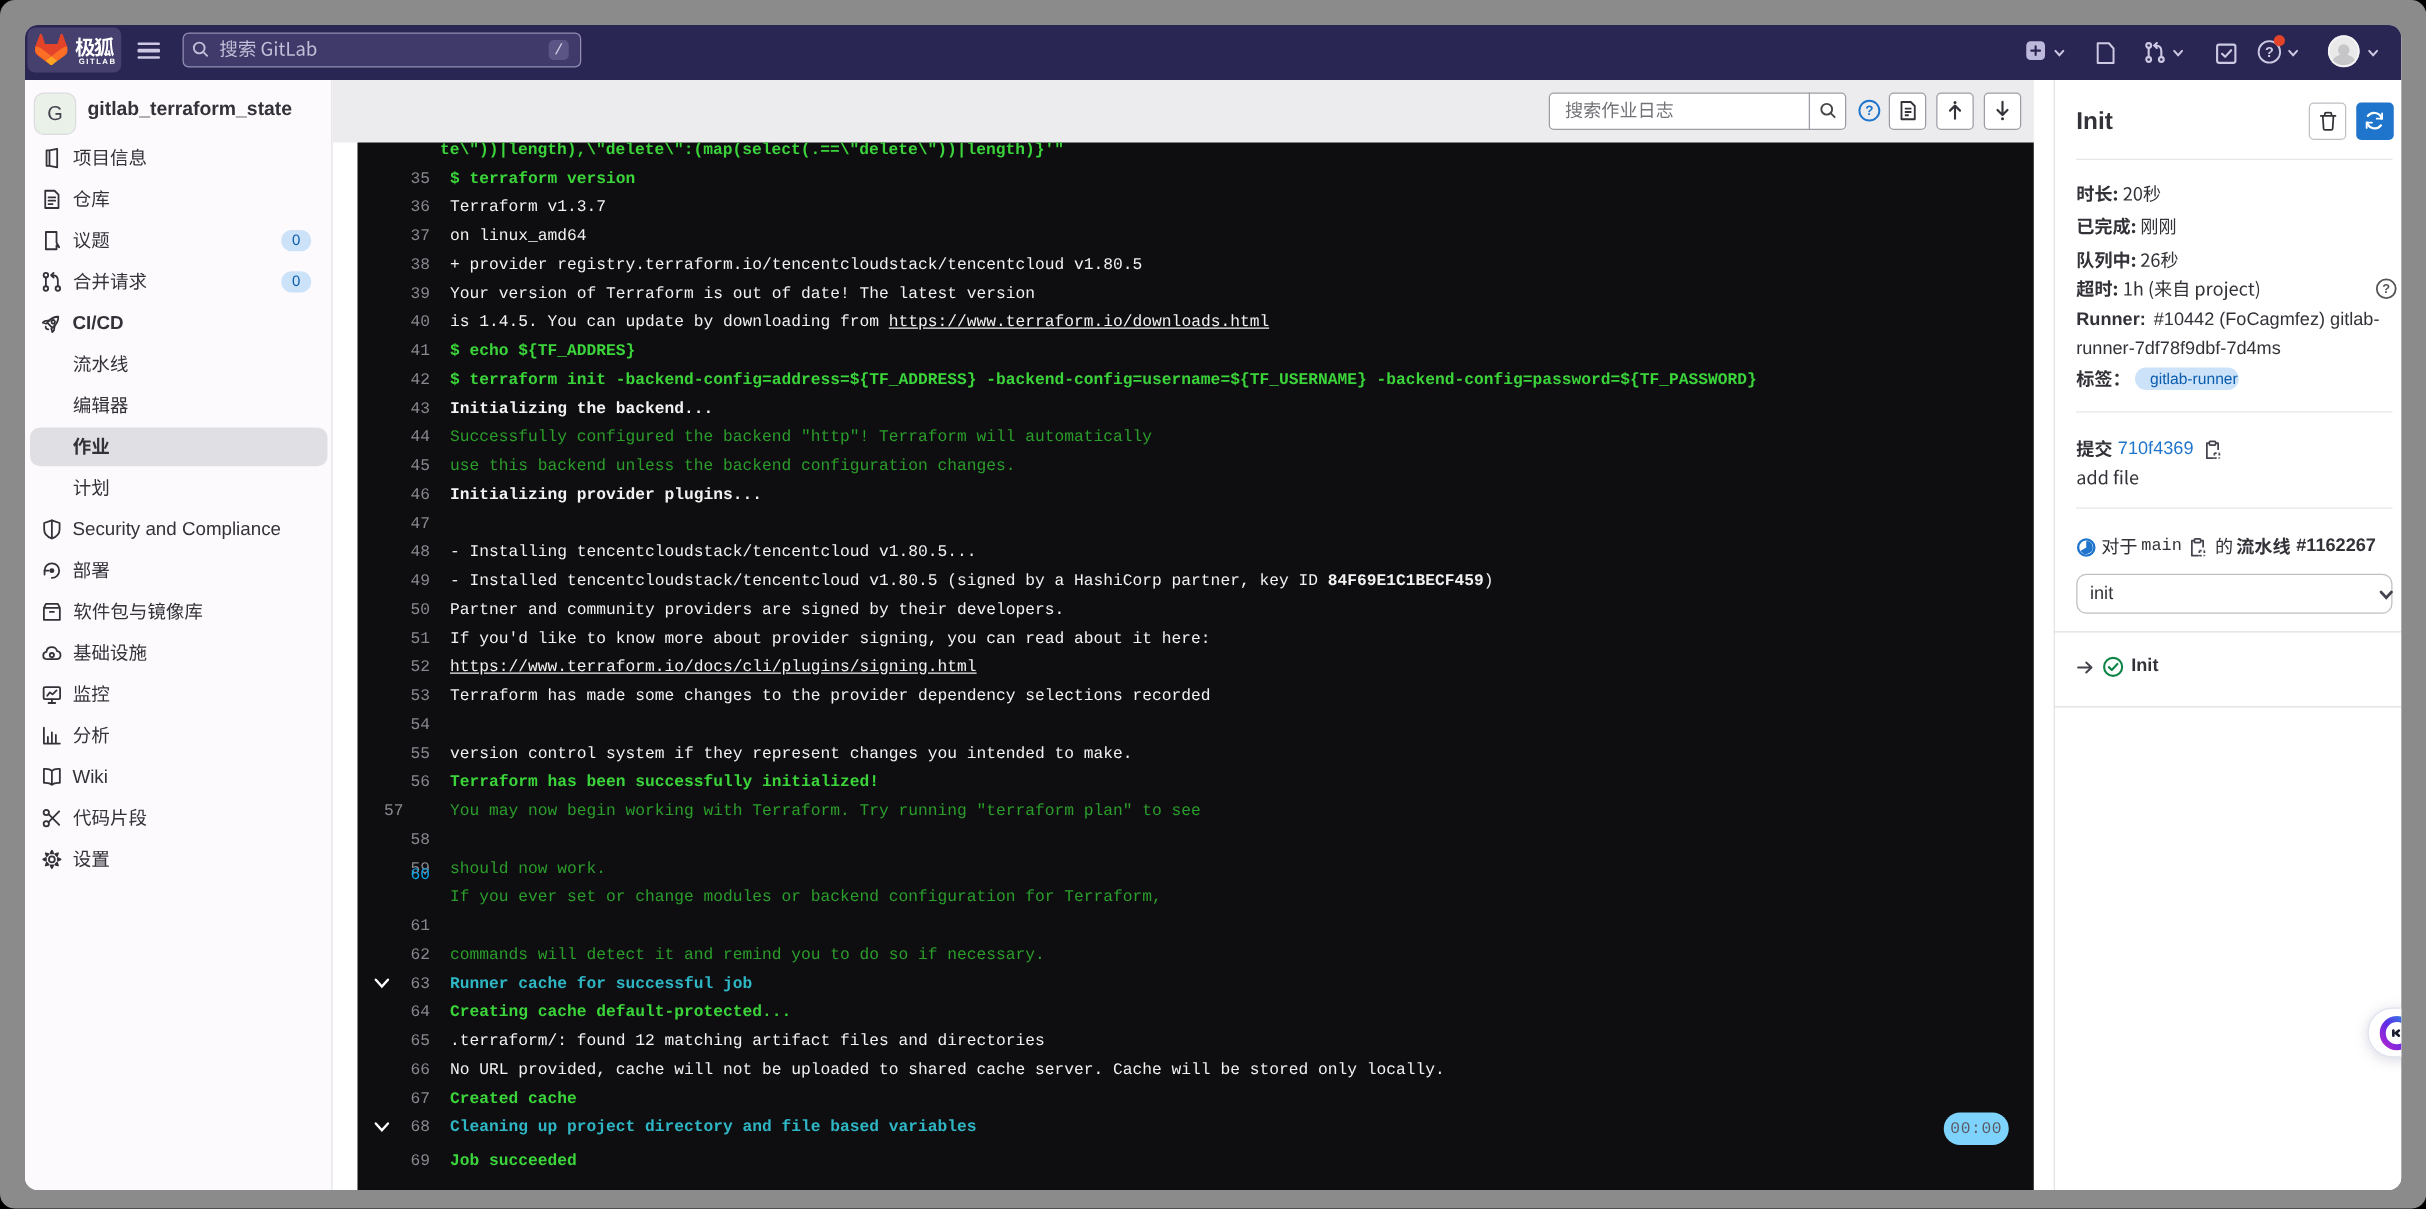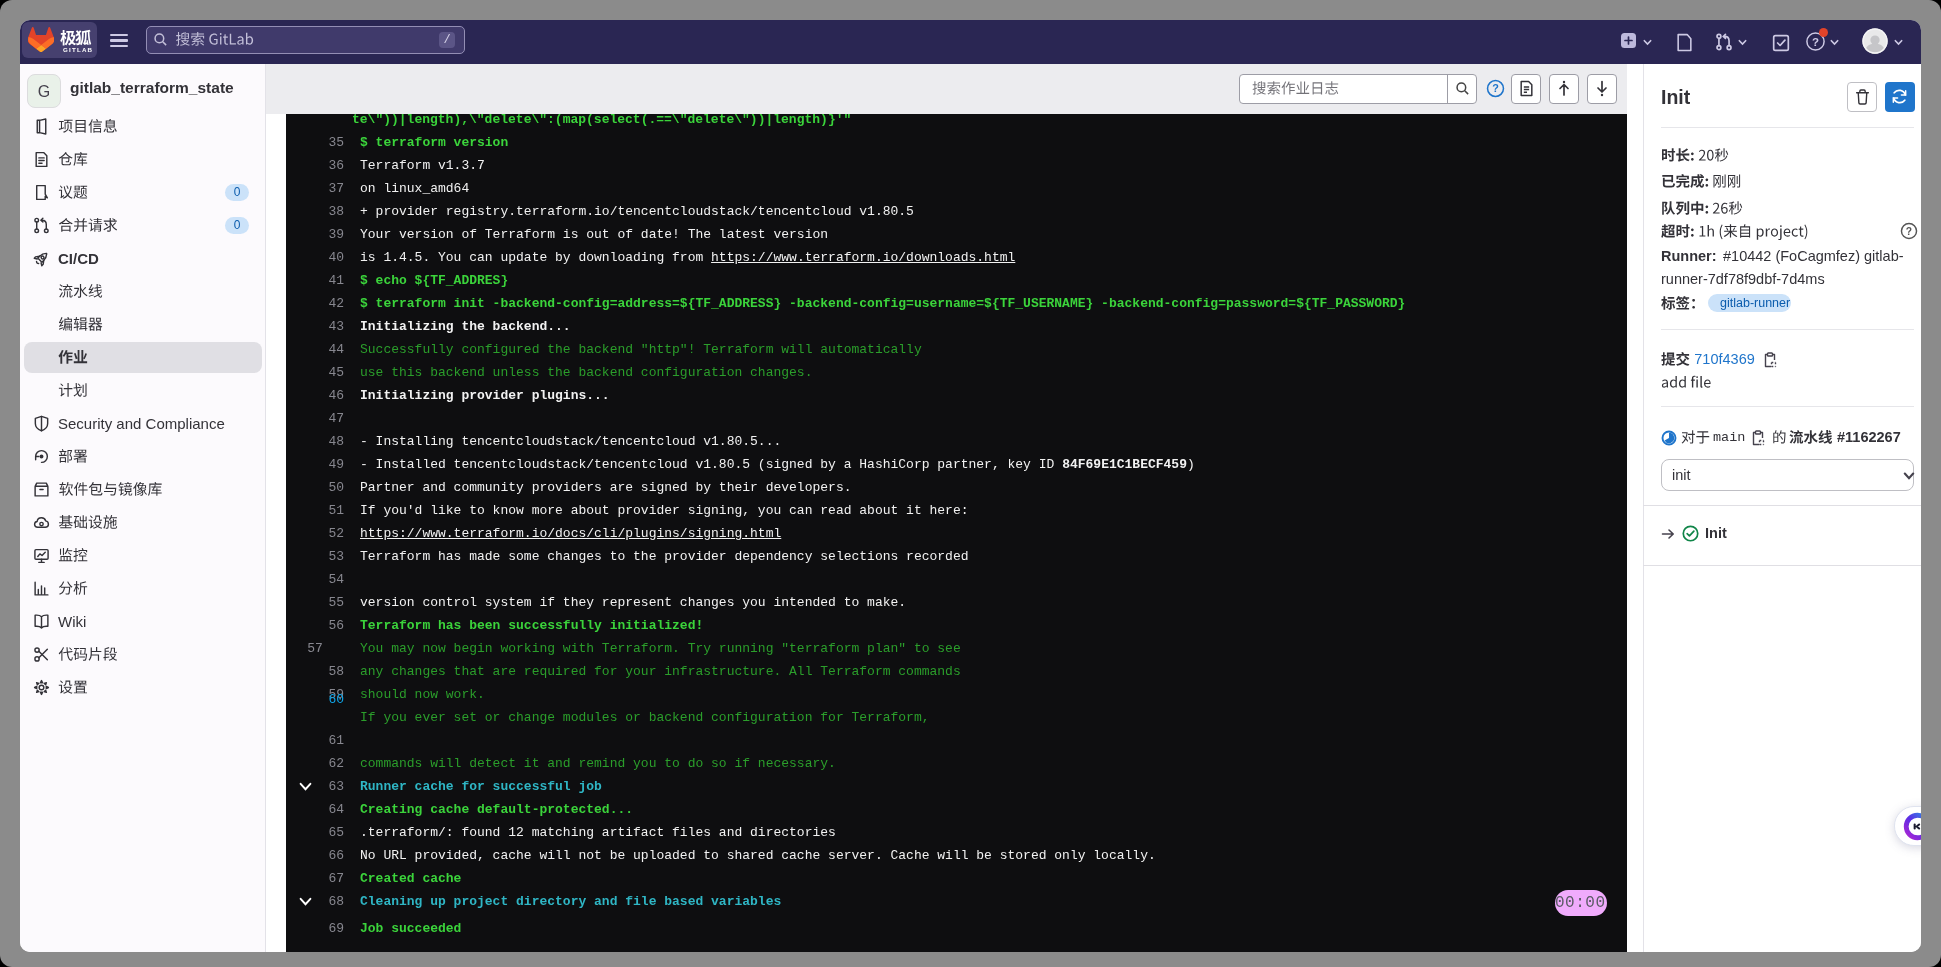--- a/index.html
+++ b/index.html
@@ -301,21 +301,20 @@
 <div class="abs" style="left:0;top:435.5px;width:58px;text-align:right;color:#87878f">53</div>
 <div class="abs" style="left:74px;top:435.5px;color:#f2f2f2;font-weight:400;white-space:pre">Terraform has made some changes to the provider dependency selections recorded</div>
 <div class="abs" style="left:0;top:458.5px;width:58px;text-align:right;color:#87878f">54</div>
 <div class="abs" style="left:0;top:481.5px;width:58px;text-align:right;color:#87878f">55</div>
 <div class="abs" style="left:74px;top:481.5px;color:#f2f2f2;font-weight:400;white-space:pre">version control system if they represent changes you intended to make.</div>
 <div class="abs" style="left:0;top:504.5px;width:58px;text-align:right;color:#87878f">56</div>
 <div class="abs" style="left:74px;top:504.5px;color:#3bd43b;font-weight:700;white-space:pre">Terraform has been successfully initialized!</div>
 <div class="abs" style="left:0;top:527.5px;width:58px;text-align:center;color:#87878f">57</div>
 <div class="abs" style="left:74px;top:527.5px;color:#2b9e2b;font-weight:400;white-space:pre">You may now begin working with Terraform. Try running "terraform plan" to see</div>
 <div class="abs" style="left:0;top:550.5px;width:58px;text-align:right;color:#87878f">58</div>
-<div class="abs" style="left:74px;top:550.5px;color:#2b9e2b;font-weight:400;white-space:pre">any changes that are required for your infrastructure. All Terraform commands</div>
 <div class="abs" style="left:0;top:573.5px;width:58px;text-align:right;color:#87878f">59</div>
 <div class="abs" style="left:74px;top:573.5px;color:#2b9e2b;font-weight:400;white-space:pre">should now work.</div>
 <div class="abs" style="left:0;top:579px;width:58px;text-align:right;color:#0ea5e9">60</div>
 <div class="abs" style="left:74px;top:596.5px;color:#2b9e2b;font-weight:400;white-space:pre">If you ever set or change modules or backend configuration for Terraform,</div>
 <div class="abs" style="left:0;top:619.5px;width:58px;text-align:right;color:#87878f">61</div>
 <div class="abs" style="left:0;top:642.5px;width:58px;text-align:right;color:#87878f">62</div>
 <div class="abs" style="left:74px;top:642.5px;color:#2b9e2b;font-weight:400;white-space:pre">commands will detect it and remind you to do so if necessary.</div>
 <svg class="abs" style="left:13px;top:665.5px" width="13" height="13" viewBox="0 0 12 12" fill="none" stroke="#fff" stroke-width="1.8" stroke-linecap="round">
         <path d="M1.5 3.5 L6 8.5 L10.5 3.5"></path>
       </svg>
@@ -329,21 +328,21 @@
 <div class="abs" style="left:74px;top:734.5px;color:#f2f2f2;font-weight:400;white-space:pre">No URL provided, cache will not be uploaded to shared cache server. Cache will be stored only locally.</div>
 <div class="abs" style="left:0;top:757.5px;width:58px;text-align:right;color:#87878f">67</div>
 <div class="abs" style="left:74px;top:757.5px;color:#3bd43b;font-weight:700;white-space:pre">Created cache</div>
 <svg class="abs" style="left:13px;top:780.5px" width="13" height="13" viewBox="0 0 12 12" fill="none" stroke="#fff" stroke-width="1.8" stroke-linecap="round">
         <path d="M1.5 3.5 L6 8.5 L10.5 3.5"></path>
       </svg>
 <div class="abs" style="left:0;top:780.5px;width:58px;text-align:right;color:#87878f">68</div>
 <div class="abs" style="left:74px;top:780.5px;color:#2fb6c5;font-weight:700;white-space:pre">Cleaning up project directory and file based variables</div>
 <div class="abs" style="left:0;top:807.5px;width:58px;text-align:right;color:#87878f">69</div>
 <div class="abs" style="left:74px;top:807.5px;color:#3bd43b;font-weight:700;white-space:pre">Job succeeded</div>
-<div class="abs" style="left:1269px;top:776px;width:52px;height:26px;background:#f0abfc;border-radius:13px;color:#5b5b66;text-align:left;line-height:26px;font-size:16px;letter-spacing:0.5px">00:00</div>
+<div class="abs" style="left:1269px;top:776px;width:52px;height:26px;background:#7dd3fc;border-radius:13px;color:#5b5b66;text-align:center;line-height:26px;font-size:13px;letter-spacing:0.5px">00:00</div>
 </div>
 <div class="abs" style="left:1623px;top:44px;width:278px;height:888px;background:#fff;border-left:1px solid #e3e2e8">
 </div>
 <div style="position:absolute;left:1641.0px;top:68.2px;font:700 19.5px 'Liberation Sans',sans-serif;color:#333238;white-space:pre;line-height:1;">Init</div>
 <div class="abs" style="left:1827px;top:61.5px;width:30px;height:30px;background:#fff;border:1px solid #bfbfc4;border-radius:4px"></div>
 <svg class="abs" style="left:1834.5px;top:68.5px" width="15" height="16" viewBox="0 0 14 15" fill="none" stroke="#333238" stroke-width="1.3" stroke-linecap="round">
       <path d="M1.5 3.5 H12.5 M4.5 3.5 V2 Q4.5 1 5.5 1 H8.5 Q9.5 1 9.5 2 V3.5 M3 3.5 L3.6 13 Q3.7 14 4.7 14 H9.3 Q10.3 14 10.4 13 L11 3.5"></path>
     </svg>
 <div class="abs" style="left:1864.5px;top:61.5px;width:30px;height:30px;background:#1f75cb;border-radius:4px"></div>
 <svg class="abs" style="left:1871px;top:68px" width="17" height="17" viewBox="0 0 16 16" fill="none" stroke="#fff" stroke-width="1.6" stroke-linecap="round">

